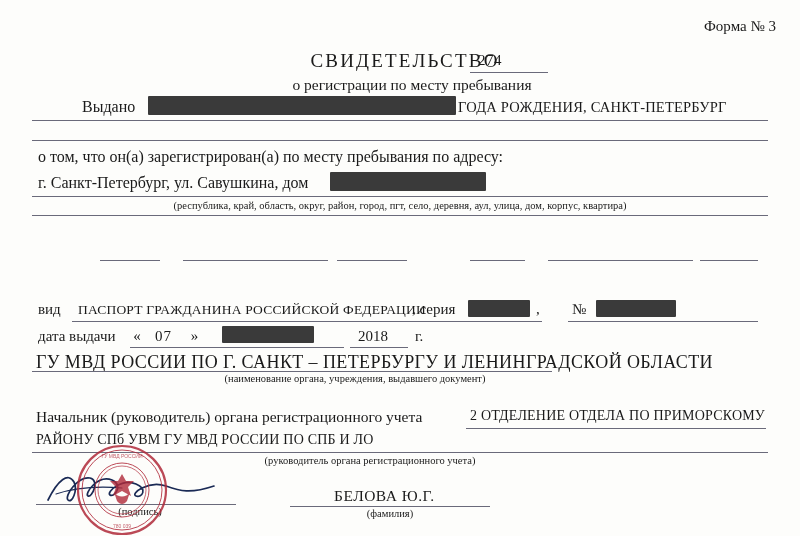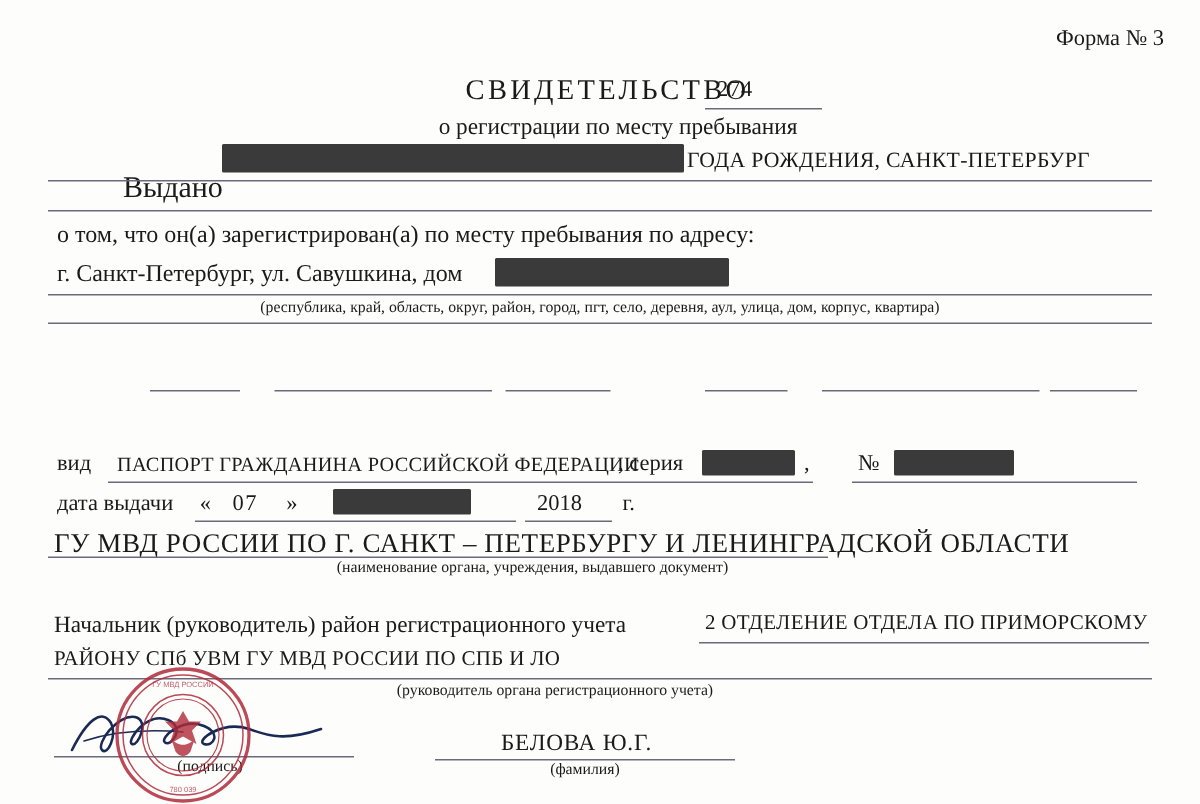--- a/index.html
+++ b/index.html
@@ -78,22 +78,21 @@
     text-align: center;
     font-size: 15.5px;
     padding-left: 24px;
     box-sizing: border-box;
   }
 
   
   #issued-label {
     top: 98px;
     left: 82px;
-    font-size: 20px;
-    margin-top: 16px;
+    font-size: 16px;
   }
   #issued-redact {
     top: 96px;
     left: 148px;
     width: 308px;
     height: 19px;
   }
   #issued-value {
     top: 99px;
     left: 458px;
@@ -367,21 +366,21 @@
   <div class="abs redact" id="issue-month-redact"></div>
   <div class="abs nowrap" id="issue-year">2018</div>
   <div class="abs nowrap" id="issue-g">г.</div>
   <div class="rule" id="issue-rule-1"></div>
   <div class="rule" id="issue-rule-2"></div>
 
   <div class="abs nowrap" id="issuer-line">ГУ  МВД  РОССИИ  ПО  Г. САНКТ – ПЕТЕРБУРГУ  И  ЛЕНИНГРАДСКОЙ ОБЛАСТИ</div>
   <div class="rule" id="issuer-rule"></div>
   <div class="abs caption" id="issuer-caption">(наименование органа, учреждения, выдавшего документ)</div>
 
-  <div class="abs nowrap" id="chief-line">Начальник (руководитель) район регистрационного учета</div>
+  <div class="abs nowrap" id="chief-line">Начальник (руководитель) органа регистрационного учета</div>
   <div class="abs nowrap" id="chief-org-1">2 ОТДЕЛЕНИЕ ОТДЕЛА  ПО ПРИМОРСКОМУ</div>
   <div class="rule" id="chief-rule-1"></div>
   <div class="abs nowrap" id="chief-org-2">РАЙОНУ СПб УВМ  ГУ  МВД  РОССИИ  ПО СПБ  И  ЛО</div>
   <div class="rule" id="chief-rule-2"></div>
   <div class="abs caption" id="chief-caption">(руководитель органа регистрационного учета)</div>
 
   <svg class="abs" id="signature" viewBox="0 0 180 46">
     <path d="M4 36 C14 16, 24 8, 30 18 C34 26, 28 40, 24 36 C20 32, 34 12, 46 14 C56 16, 48 34, 44 32 C40 30, 54 10, 68 16 C80 21, 70 34, 66 31 C62 28, 78 14, 92 20 C104 25, 98 34, 92 32 C86 30, 104 16, 122 22 C136 27, 146 30, 170 22" fill="none" stroke="#1a2a55" stroke-width="1.7" stroke-linecap="round"></path>
     <path d="M12 30 C30 24, 54 22, 78 24" fill="none" stroke="#1a2a55" stroke-width="1.1" stroke-linecap="round"></path>
   </svg>

